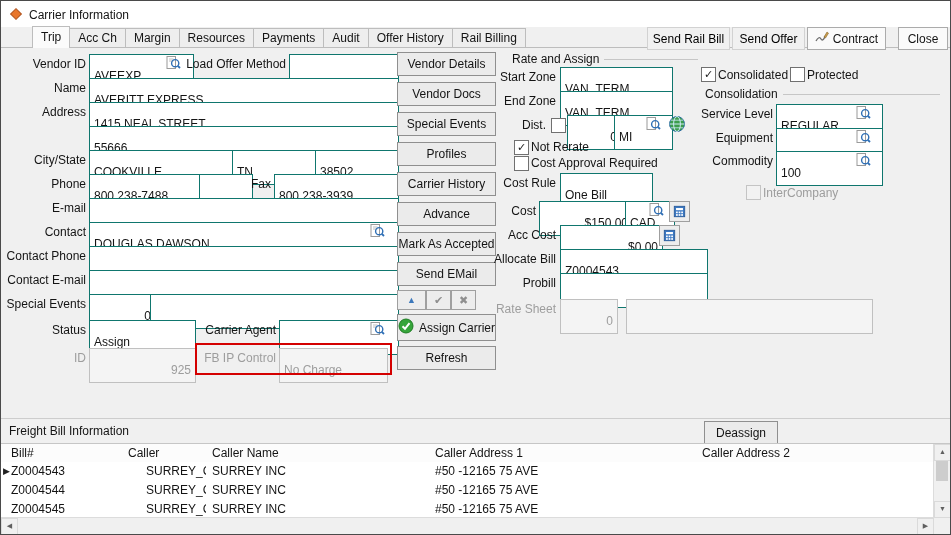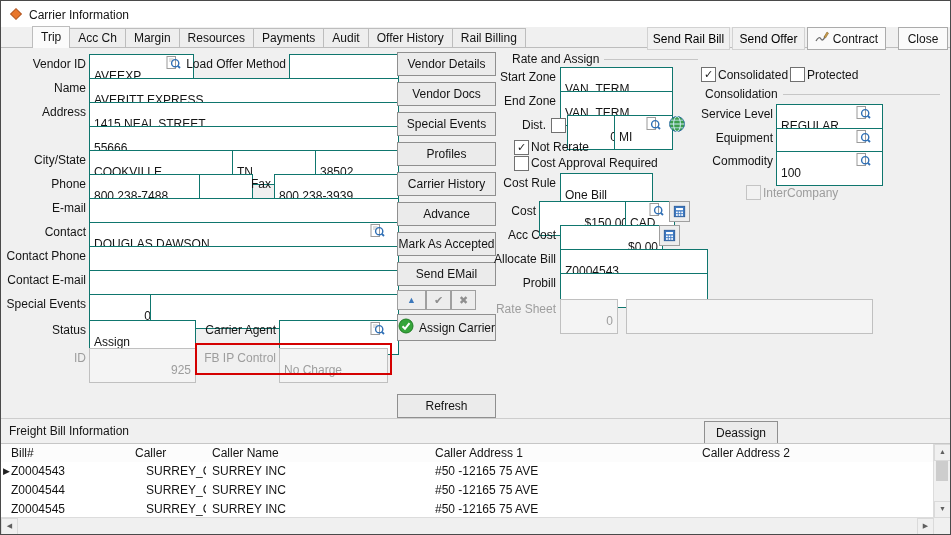--- a/index.html
+++ b/index.html
@@ -202,21 +202,21 @@
 
   <div class="abtn" style="top:313px;height:25px;">
     <span>
       <svg width="16" height="16" viewBox="0 0 16 16">
           <circle cx="8" cy="8" r="7" fill="#35a53a" stroke="#1e7c23"></circle>
           <path d="M4.5 8.2 L7 10.8 L11.5 5.2" fill="none" stroke="#fff" stroke-width="2"></path>
         </svg>
     </span>
     <span>Assign Carrier</span>
   </div>
-  <div class="abtn" style="top:345px;margin-top:48px;">
+  <div class="abtn" style="top:345px;">
       <span>Refresh</span>
     </div>
 
   <div class="grouphdr" style="left:511px;top:51px;width:186px;">
     <span>Rate and Assign</span>
   </div>
 
   <div class="lbl" style="left:455px;width:100px;top:69px;">Start Zone</div>
   <div class="fld" style="left:559px;top:66px;width:103px;">VAN_TERM</div>
 
@@ -350,21 +350,21 @@
   </div>
 
   <div class="grid">
     <div class="gline" style="left:140px;"></div>
     <div class="gline" style="left:206px;"></div>
     <div class="gline" style="left:429px;"></div>
     <div class="gline" style="left:696px;"></div>
 
     <div class="grid-head">
       <span class="gcol" style="left:10px;">Bill#</span>
-      <span class="gcol" style="left:134px;">Caller</span>
+      <span class="gcol" style="left:127px;">Caller</span>
       <span class="gcol" style="left:211px;">Caller Name</span>
       <span class="gcol" style="left:434px;">Caller Address 1</span>
       <span class="gcol" style="left:701px;">Caller Address 2</span>
     </div>
 
     <div class="grow" style="top:18px;">
       <span class="rowsel">▶</span>
       <span class="gcell" style="left:10px;width:128px;">Z0004543</span>
       <span class="gcell" style="left:145px;width:60px;">SURREY_CU</span>
       <span class="gcell" style="left:211px;width:215px;">SURREY INC</span>

